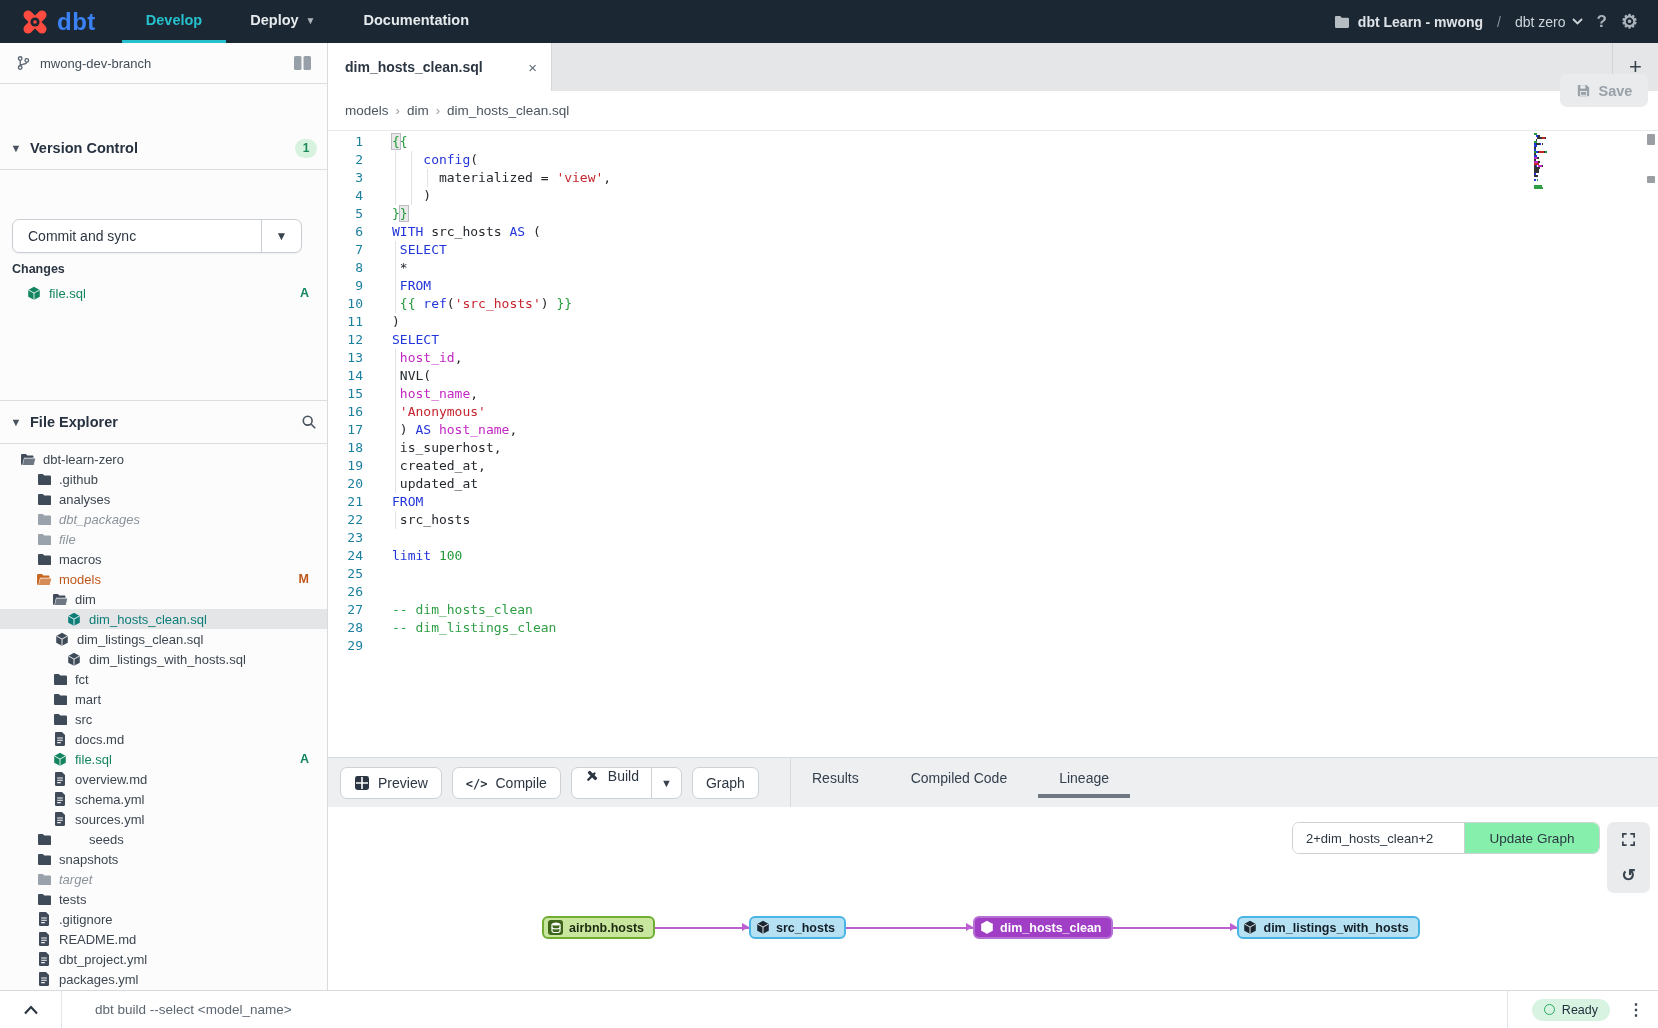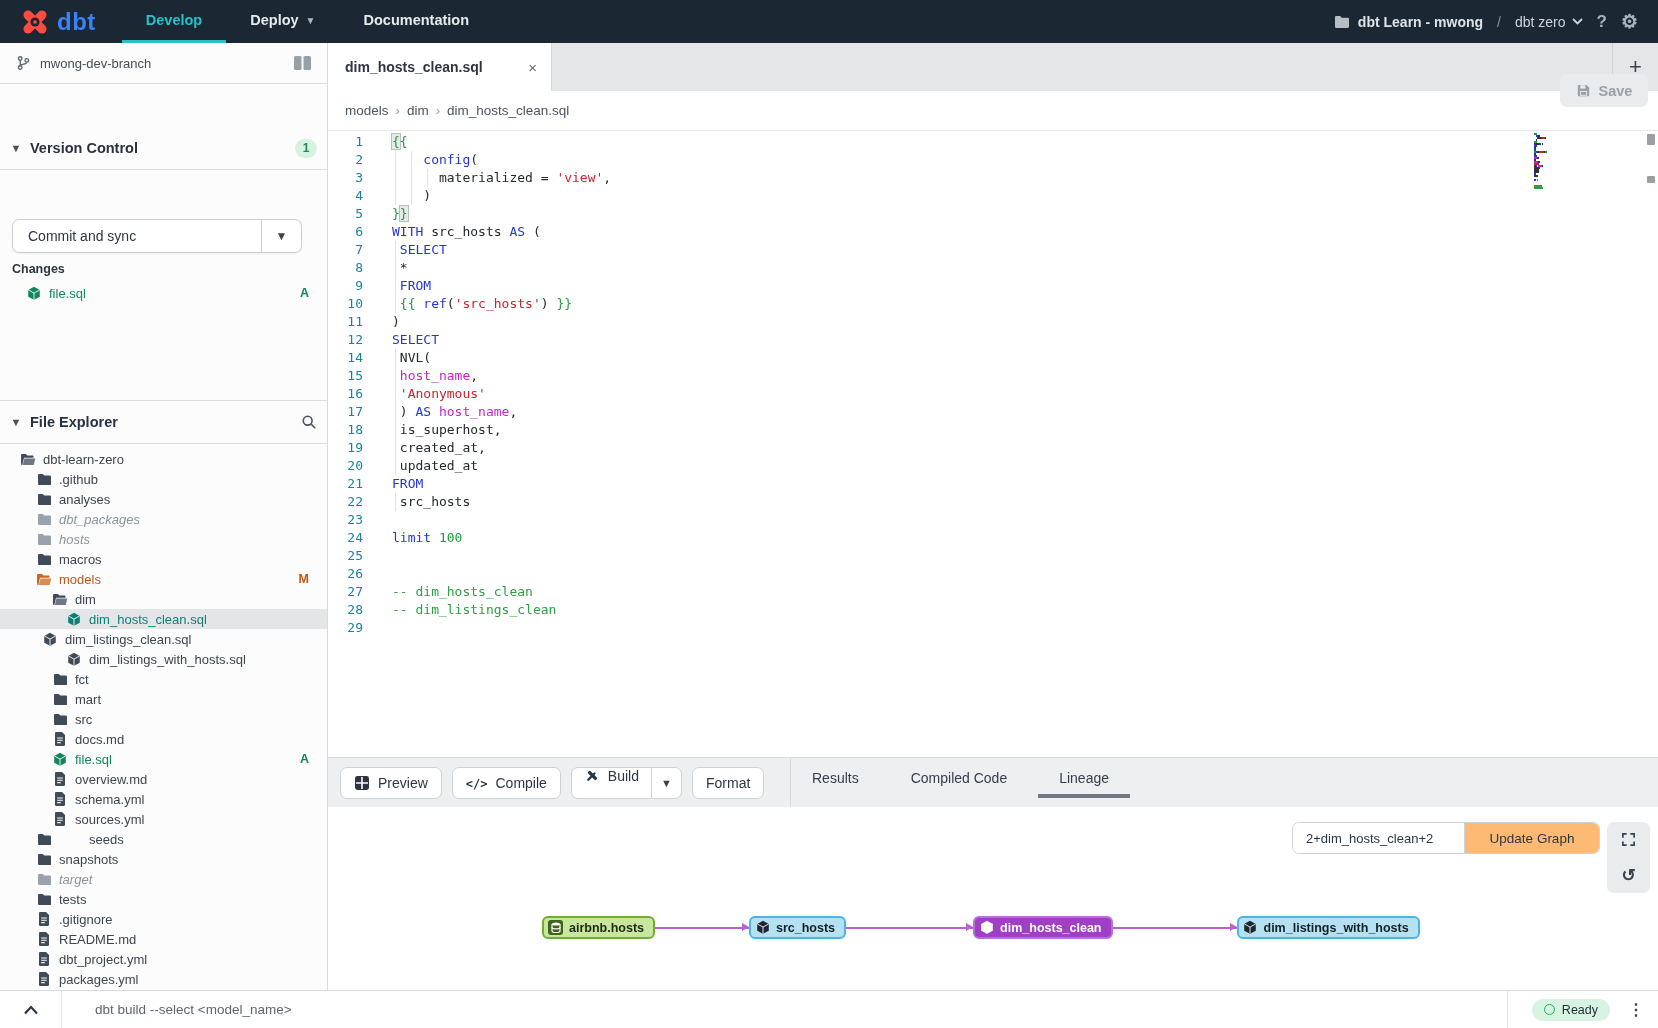--- a/index.html
+++ b/index.html
@@ -83,21 +83,21 @@
   .tb-split .dd { width:30px; border-left:1px solid #ccd1d6; display:flex; align-items:center; justify-content:center; font-size:11px; color:#39434e; }
   .tb-div { position:absolute; left:462px; top:0; width:1px; height:49px; background:#d8dbde; }
   .btabs { position:absolute; left:463px; top:0; height:40px; display:flex; align-items:stretch;gap:10px; }
   .btab { display:flex; align-items:center; padding:0 21px; font-size:14px; color:#333f4d; cursor:pointer; border-bottom:4px solid transparent; padding-top:4px; }
   .btab.active { border-bottom-color:#6f7780; }
 
   
   .lineage { position:absolute; left:328px; top:807px; width:1330px; height:183px; background:#fff; }
   .lin-ctl { position:absolute; left:964px; top:15px; height:32px; display:flex; border:1px solid #ccd1d6; border-radius:7px; overflow:hidden; background:#fff; }
   .lin-input { width:171px; border:none; outline:none; padding:0 13px; font-size:13px; color:#2b3642; font-family:"Liberation Sans",sans-serif; }
-  .lin-upd { width:135px; border-left:1px solid #ccd1d6; display:flex; align-items:center; justify-content:center; font-size:13.5px; color:#2b3642; cursor:pointer; background:#fdba74; }
+  .lin-upd { width:135px; border-left:1px solid #ccd1d6; display:flex; align-items:center; justify-content:center; font-size:13.5px; color:#2b3642; cursor:pointer; background:#86efac; }
   .lin-icons { position:absolute; left:1279px; top:15px; width:43px; height:71px; background:#e9ebed; border-radius:7px; display:flex; flex-direction:column; align-items:center; justify-content:space-around; color:#39434e; }
   .lin-icons .ib { width:100%; height:35px; display:flex; align-items:center; justify-content:center; cursor:pointer; }
   .graph { position:absolute; left:214px; top:109px; display:flex; align-items:center; }
   .node { height:23px; border-radius:6px; border:2px solid; display:flex; align-items:center; gap:6px; padding:0 9px 0 4px; font-size:12.5px; font-weight:bold; cursor:pointer; white-space:nowrap; }
   .node.green { background:#c9e69f; border-color:#71ad33; color:#1d2a10; }
   .node.blue { background:#b6e1f3; border-color:#49b5e6; color:#142028; }
   .node.purple { background:#a13ec6; border-color:#b571d4; color:#fff; }
   .node .nic { width:15px; height:15px; display:flex; align-items:center; justify-content:center; }
   .node.green .nic { background:#3d661b; border-radius:3px; }
   .edge { height:2px; background:#bb5fd1; position:relative; }
@@ -237,21 +237,21 @@
             </svg>
           </span>
           <span>dbt_packages</span>
         </div>
         <div class="tree-row muted" style="padding-left: 36px;">
           <span class="ic">
             <svg width="15" height="13" viewBox="0 0 16 14">
               <path d="M1 2.2C1 1.5 1.5 1 2.2 1h4l1.6 1.8h6A1.2 1.2 0 0 1 15 4v8c0 .6-.5 1-1.2 1H2.2A1.2 1.2 0 0 1 1 11.8z" fill="#9aa2ab"></path>
             </svg>
           </span>
-          <span>hosts</span>
+          <span>file</span>
         </div>
         <div class="tree-row " style="padding-left: 36px;">
           <span class="ic">
             <svg width="15" height="13" viewBox="0 0 16 14">
               <path d="M1 2.2C1 1.5 1.5 1 2.2 1h4l1.6 1.8h6A1.2 1.2 0 0 1 15 4v8c0 .6-.5 1-1.2 1H2.2A1.2 1.2 0 0 1 1 11.8z" fill="#3f4b59"></path>
             </svg>
           </span>
           <span>macros</span>
         </div>
         <div class="tree-row orange" style="padding-left: 36px;">
@@ -275,21 +275,21 @@
         </div>
         <div class="tree-row selected" style="padding-left: 66px;">
           <span class="ic">
             <svg width="14" height="15" viewBox="0 0 16 17">
               <path d="M8 .8l6.6 3.6v7.7L8 15.7 1.4 12.1V4.4z" fill="#0d7d78"></path>
               <path d="M1.6 4.5L8 8l6.4-3.5M8 8v7.4" stroke="#fff" stroke-width="1.1" fill="none" opacity=".9"></path>
             </svg>
           </span>
           <span>dim_hosts_clean.sql</span>
         </div>
-        <div class="tree-row " style="padding-left: 42px;">
+        <div class="tree-row " style="padding-left: 54px;">
           <span class="ic">
             <svg width="14" height="15" viewBox="0 0 16 17">
               <path d="M8 .8l6.6 3.6v7.7L8 15.7 1.4 12.1V4.4z" fill="#3f4b59"></path>
               <path d="M1.6 4.5L8 8l6.4-3.5M8 8v7.4" stroke="#fff" stroke-width="1.1" fill="none" opacity=".9"></path>
             </svg>
           </span>
           <span>dim_listings_clean.sql</span>
         </div>
         <div class="tree-row " style="padding-left: 66px;">
           <span class="ic">
@@ -479,20 +479,21 @@
       <div class="code-line"><span class="gut">3</span><span class="ctext"><span class="guide" style="left: 3px;"></span><span class="guide" style="left: 19px;"></span><span class="guide" style="left: 35px;"></span><span class="tok-d">      materialized = </span><span class="tok-s">'view'</span><span class="tok-d">,</span></span></div>
       <div class="code-line"><span class="gut">4</span><span class="ctext"><span class="guide" style="left: 3px;"></span><span class="guide" style="left: 19px;"></span><span class="tok-d">    )</span></span></div>
       <div class="code-line"><span class="gut">5</span><span class="ctext"><span class="tok-b">}</span><span class="tok-bm">}</span></span></div>
       <div class="code-line"><span class="gut">6</span><span class="ctext"><span class="tok-k">WITH</span><span class="tok-d"> src_hosts </span><span class="tok-k">AS</span><span class="tok-d"> (</span></span></div>
       <div class="code-line"><span class="gut">7</span><span class="ctext"><span class="guide" style="left: 3px;"></span><span class="tok-d"> </span><span class="tok-k">SELECT</span></span></div>
       <div class="code-line"><span class="gut">8</span><span class="ctext"><span class="guide" style="left: 3px;"></span><span class="tok-d"> *</span></span></div>
       <div class="code-line"><span class="gut">9</span><span class="ctext"><span class="guide" style="left: 3px;"></span><span class="tok-d"> </span><span class="tok-k">FROM</span></span></div>
       <div class="code-line"><span class="gut">10</span><span class="ctext"><span class="guide" style="left: 3px;"></span><span class="tok-d"> </span><span class="tok-b">{{</span><span class="tok-d"> </span><span class="tok-k">ref</span><span class="tok-d">(</span><span class="tok-s">'src_hosts'</span><span class="tok-d">) </span><span class="tok-b">}}</span></span></div>
       <div class="code-line"><span class="gut">11</span><span class="ctext"><span class="tok-d">)</span></span></div>
       <div class="code-line"><span class="gut">12</span><span class="ctext"><span class="tok-k">SELECT</span></span></div>
+      <div class="code-line"><span class="gut">13</span><span class="ctext"><span class="guide" style="left: 3px;"></span><span class="tok-d"> </span><span class="tok-m">host_id</span><span class="tok-d">,</span></span></div>
       <div class="code-line"><span class="gut">14</span><span class="ctext"><span class="guide" style="left: 3px;"></span><span class="tok-d"> NVL(</span></span></div>
       <div class="code-line"><span class="gut">15</span><span class="ctext"><span class="guide" style="left: 3px;"></span><span class="tok-d"> </span><span class="tok-m">host_name</span><span class="tok-d">,</span></span></div>
       <div class="code-line"><span class="gut">16</span><span class="ctext"><span class="guide" style="left: 3px;"></span><span class="tok-d"> </span><span class="tok-s">'Anonymous'</span></span></div>
       <div class="code-line"><span class="gut">17</span><span class="ctext"><span class="guide" style="left: 3px;"></span><span class="tok-d"> ) </span><span class="tok-k">AS</span><span class="tok-d"> </span><span class="tok-m">host_name</span><span class="tok-d">,</span></span></div>
       <div class="code-line"><span class="gut">18</span><span class="ctext"><span class="guide" style="left: 3px;"></span><span class="tok-d"> is_superhost,</span></span></div>
       <div class="code-line"><span class="gut">19</span><span class="ctext"><span class="guide" style="left: 3px;"></span><span class="tok-d"> created_at,</span></span></div>
       <div class="code-line"><span class="gut">20</span><span class="ctext"><span class="guide" style="left: 3px;"></span><span class="tok-d"> updated_at</span></span></div>
       <div class="code-line"><span class="gut">21</span><span class="ctext"><span class="tok-k">FROM</span></span></div>
       <div class="code-line"><span class="gut">22</span><span class="ctext"><span class="guide" style="left: 3px;"></span><span class="tok-d"> src_hosts</span></span></div>
       <div class="code-line"><span class="gut">23</span><span class="ctext"></span></div>
@@ -653,21 +654,21 @@
                 <rect x="2.4" y="5.6" width="11.2" height="3.4" rx="1.2"></rect>
                 <rect x="6.8" y="3.4" width="2.4" height="11" rx="1.1"></rect>
               </g>
             </svg>
           </span>
           <span>Build</span>
         </span>
         <span class="dd">▼</span>
       </div>
       <div class="tb-btn">
-        <span>Format</span>
+        <span>Graph</span>
       </div>
     </div>
   <div class="tb-div"></div>
   <div class="btabs" id="btabs">
       <div class="btab">Results</div>
       <div class="btab">Compiled Code</div>
       <div class="btab active">Lineage</div>
     </div>
 </div>
 

